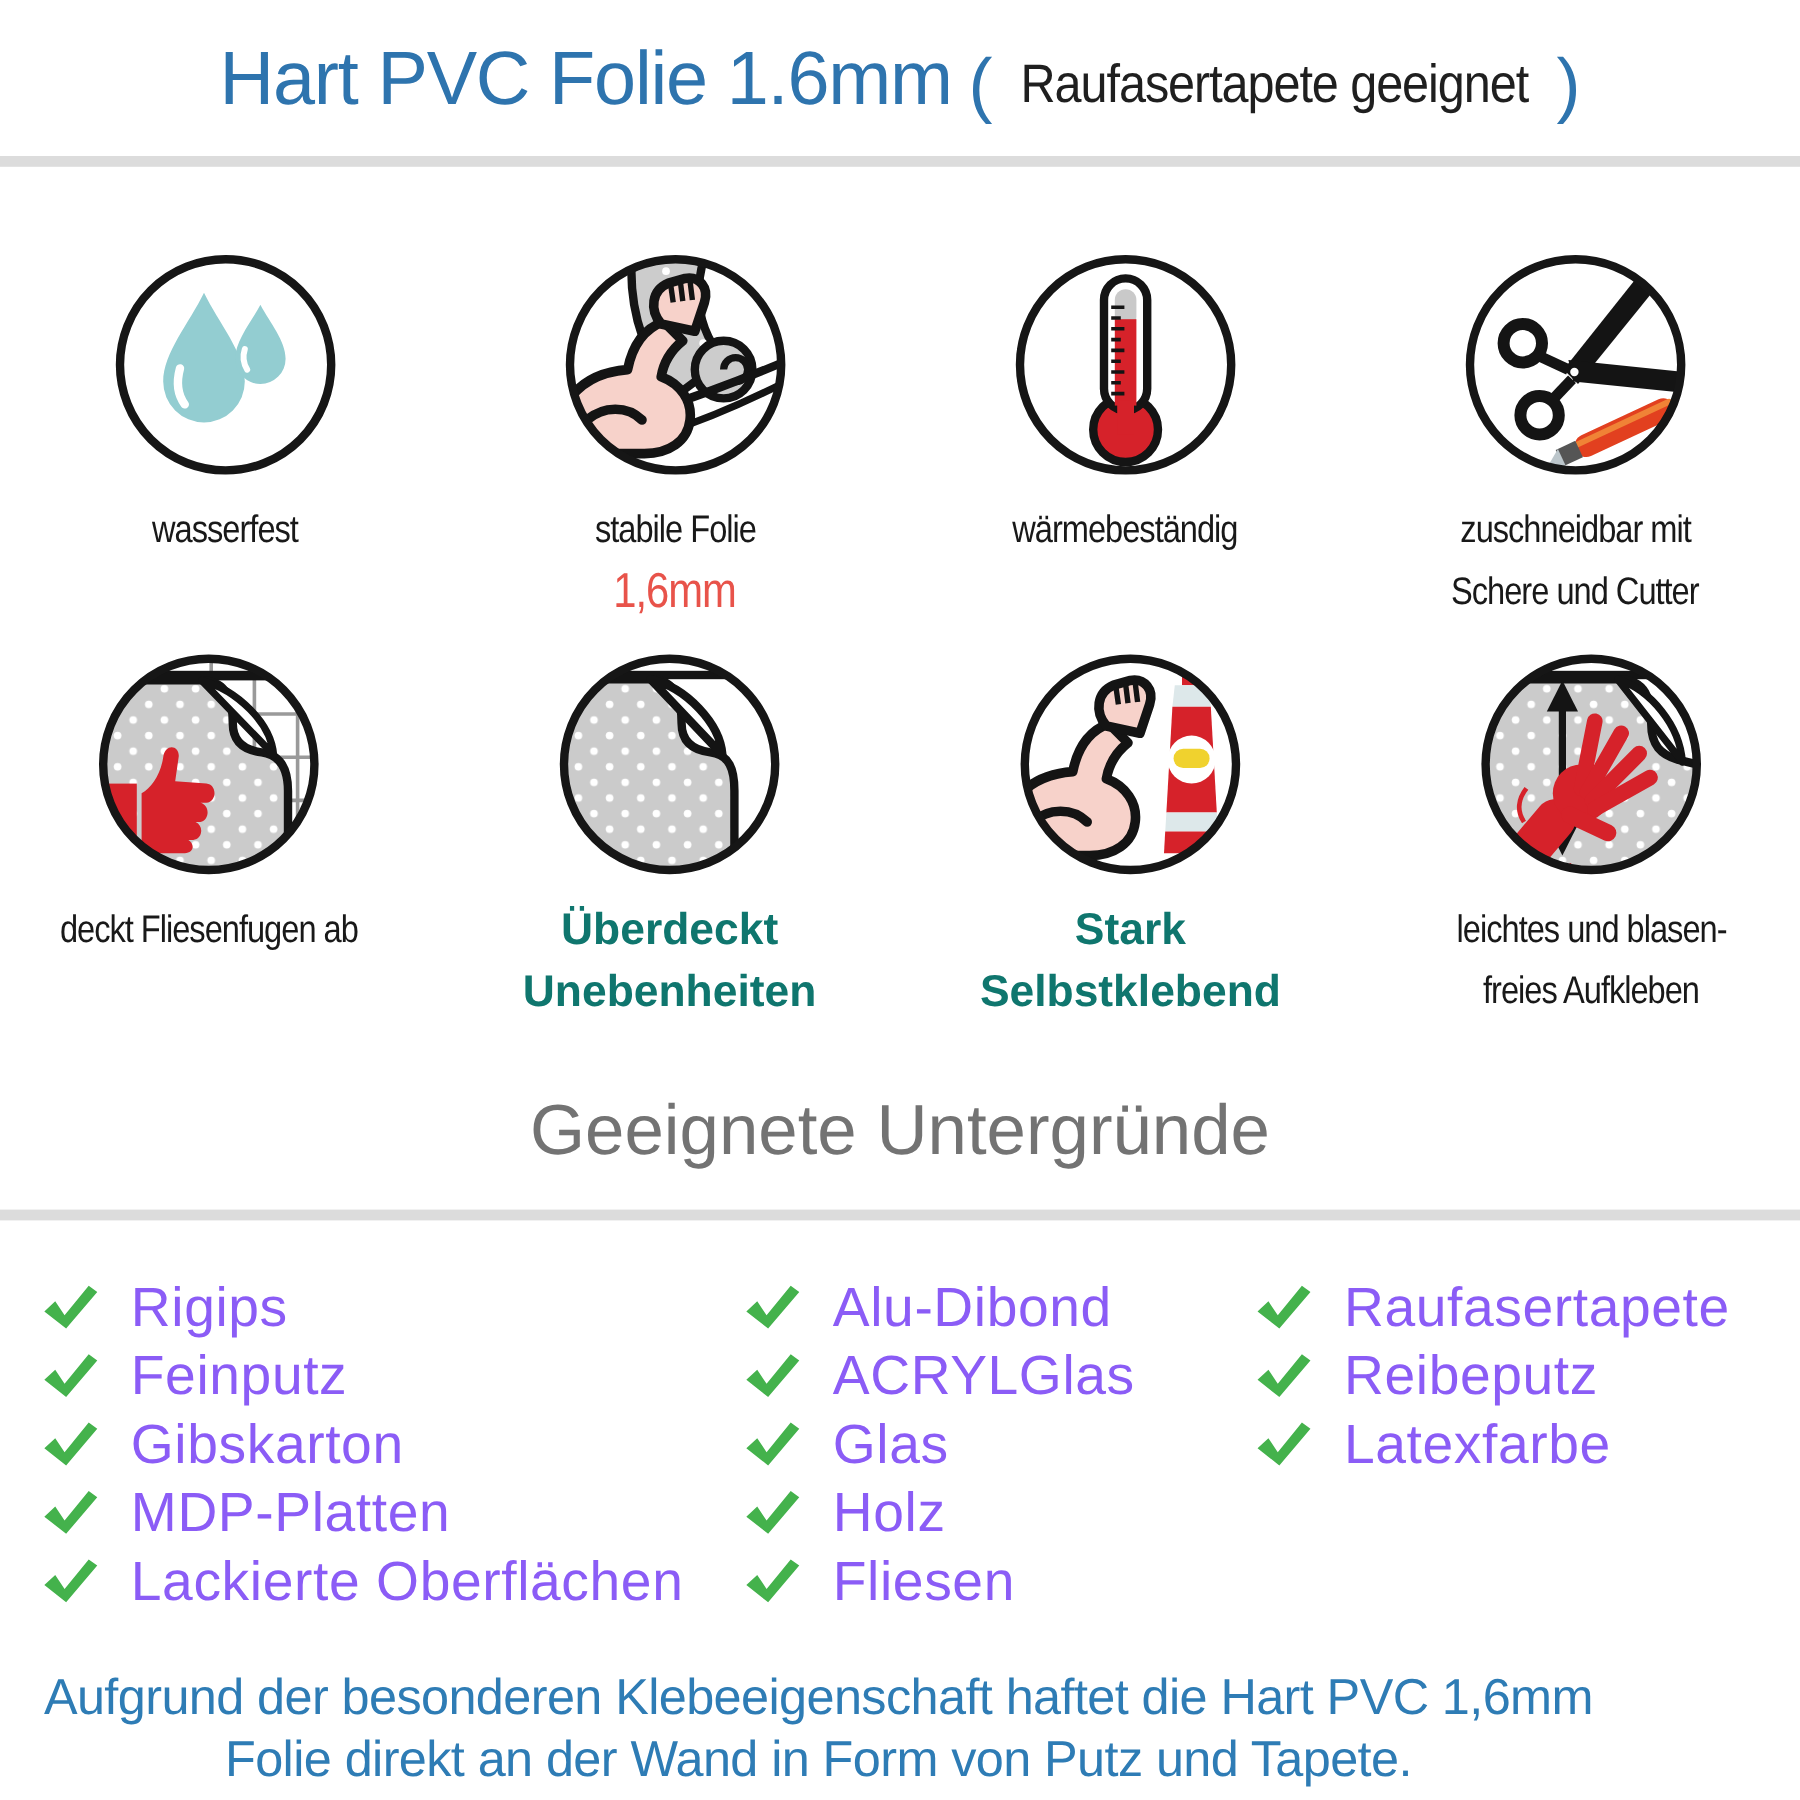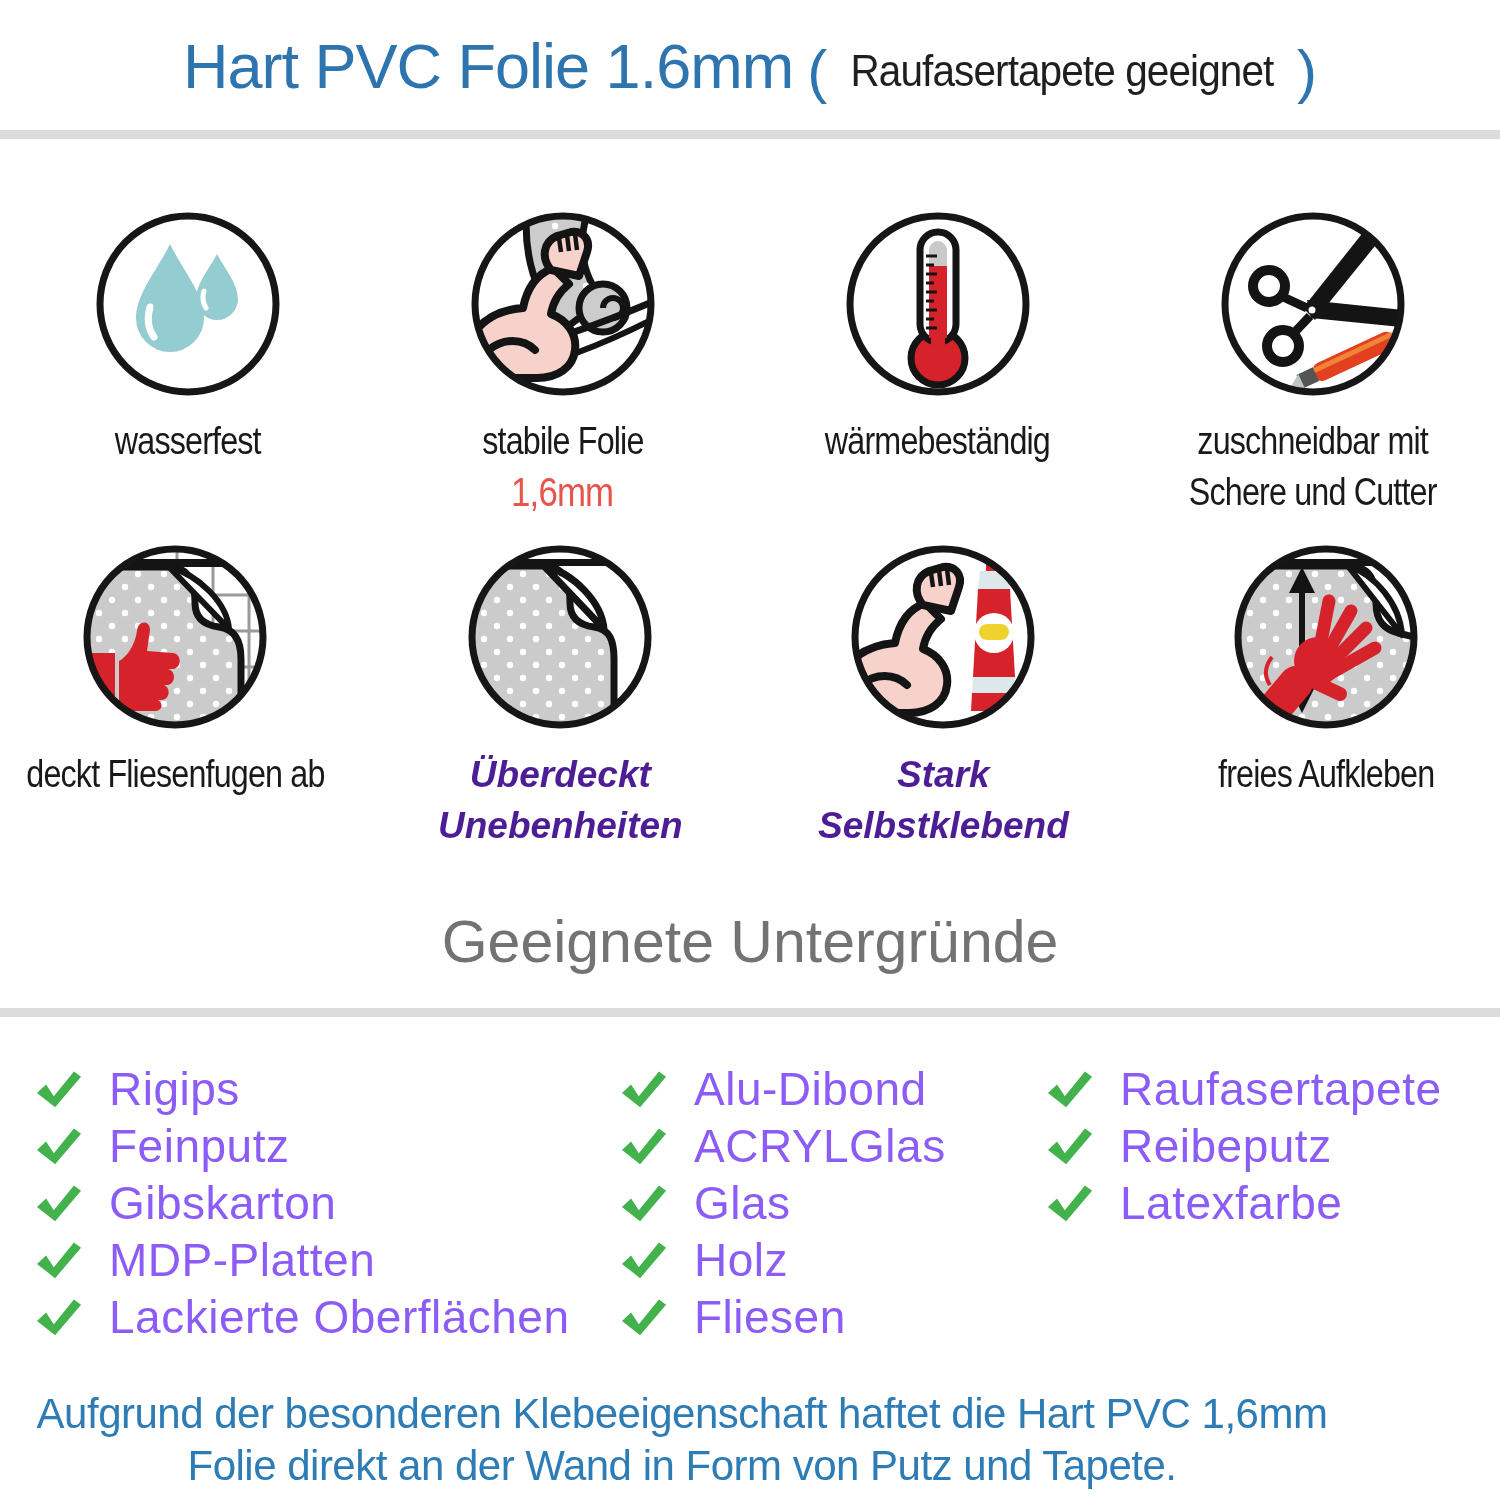--- a/index.html
+++ b/index.html
@@ -16,23 +16,23 @@
 
   .divider{position:absolute;left:0;width:1500px;height:9px;background:#dcdcdc;}
   #divider-1{top:130px;} #divider-2{top:1008px;}
 
   
   .feat-row{position:absolute;left:0;width:1500px;display:flex;}
   #feat-row-1{top:208px;} #feat-row-2{top:541px;gap:36px;}
   .cell{width:375px;display:flex;flex-direction:column;align-items:center;}
   .cell svg.badge{width:192px;height:192px;flex:0 0 auto;}
   .caps{margin-top:16px;text-align:center;}
-  .cap-line{font-size:38px;line-height:51px;color:#191919;}
+  .cap-line{font-size:32px;line-height:51px;color:#191919;}
   .cond{display:inline-block;transform:scaleX(.85);transform-origin:center;letter-spacing:-1px;white-space:nowrap;}
-  .cap-bold{font-size:37px;line-height:51px;font-weight:bold;color:#4c1d95;letter-spacing:0;font-style:italic;}
+  .cap-bold{font-size:37px;line-height:51px;font-weight:bold;color:#0f766e;letter-spacing:0;}
   .cap-red{font-size:41px;line-height:50px;color:#e8534a;}
 
   
   .subtitle{position:absolute;top:908px;left:0;width:1500px;text-align:center;
             font-size:59px;color:#737373;letter-spacing:0;}
 
   
   .col{position:absolute;top:1060px;}
   #col-1{left:35px;} #col-2{left:620px;} #col-3{left:1046px;}
   .check-item{display:flex;align-items:center;height:57px;}
@@ -263,20 +263,21 @@
             <line x1="97" y1="126" x2="136" y2="87" stroke-width="13"></line>
             <line x1="99" y1="133" x2="145" y2="107" stroke-width="13"></line>
             <line x1="78" y1="138" x2="110" y2="153" stroke-width="14"></line>
           </g>
           <path d="M42,116 C35,125 34,135 40,144" stroke="#d6222a" stroke-width="4" fill="none"></path>
           <path d="M56,178 C63,183 72,184 80,180" stroke="#d6222a" stroke-width="4" fill="none"></path>
         </g>
         <circle cx="96" cy="96" r="88" fill="none" stroke="#161616" stroke-width="7"></circle>
       </svg>
       <div class="caps">
+        <div class="cap-line"><span class="cond">leichtes und blasen-</span></div>
         <div class="cap-line"><span class="cond">freies Aufkleben</span></div>
       </div>
     </div>
   </div>
 
   <div class="subtitle">Geeignete Untergründe</div>
   <div class="divider" id="divider-2"></div>
 
   <div class="col" id="col-1">
     <div class="check-item">

